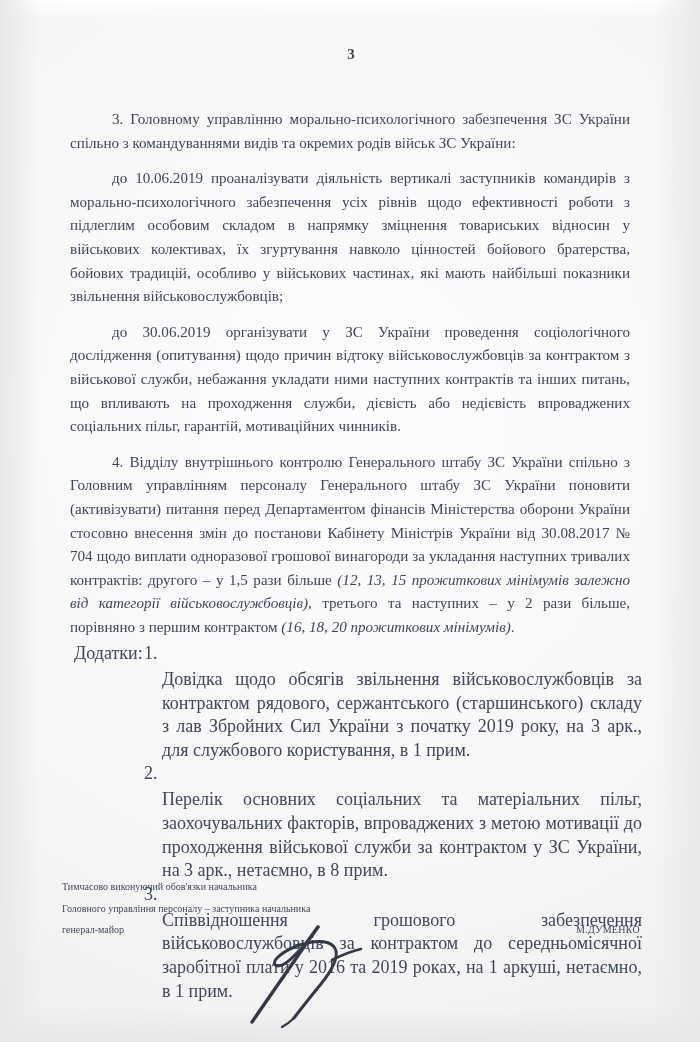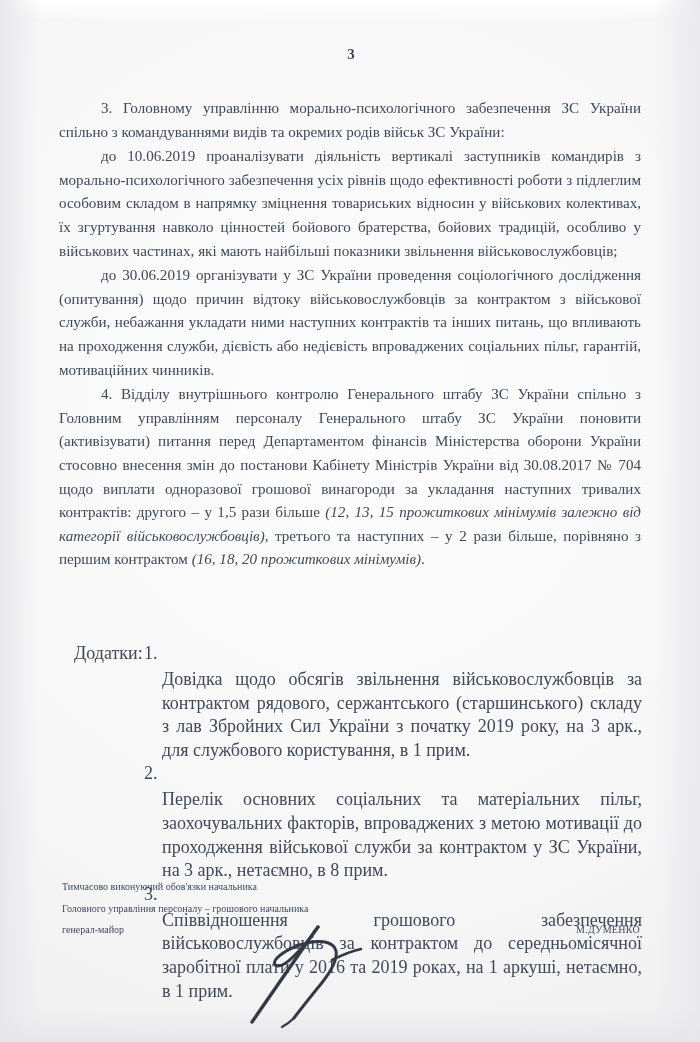--- a/index.html
+++ b/index.html
@@ -83,21 +83,21 @@
     left: 0;
     width: 584px;
     font-size: 15.1px;
     line-height: 23.6px;
     text-align: justify;
     text-justify: inter-word;
     color: #3f4859;
   }
 
   p.para {
-    margin: 1px;
+    margin: 12px;
     text-indent: 42px;
     text-align: justify;
   }
   p.para:last-child { text-align: justify; }
 
   
 
   .ital {
     font-style: italic;
   }
@@ -228,21 +228,21 @@
             <span class="attach-num">3.</span>
             <span class="attach-txt">Співвідношення грошового забезпечення військовослужбовців за контрактом до середньомісячної заробітної плати у 2016 та 2019 роках, на 1 аркуші, нетаємно, в 1 прим.</span>
           </div>
 
         </div>
       </div>
     </div>
 
     <div class="signature-block">
       <div class="sig-line">Тимчасово виконуючий обов'язки начальника</div>
-      <div class="sig-line">Головного управління персоналу – грошового начальника</div>
+      <div class="sig-line">Головного управління персоналу – заступника начальника</div>
       <div class="sig-name-row">
         <div class="sig-rank">генерал-майор</div>
         <div class="sig-name">М.ДУМЕНКО</div>
       </div>
     </div>
 
   </div>
 
   <div class="signature-mark">
     <svg viewBox="0 0 190 112" xmlns="http://www.w3.org/2000/svg">

